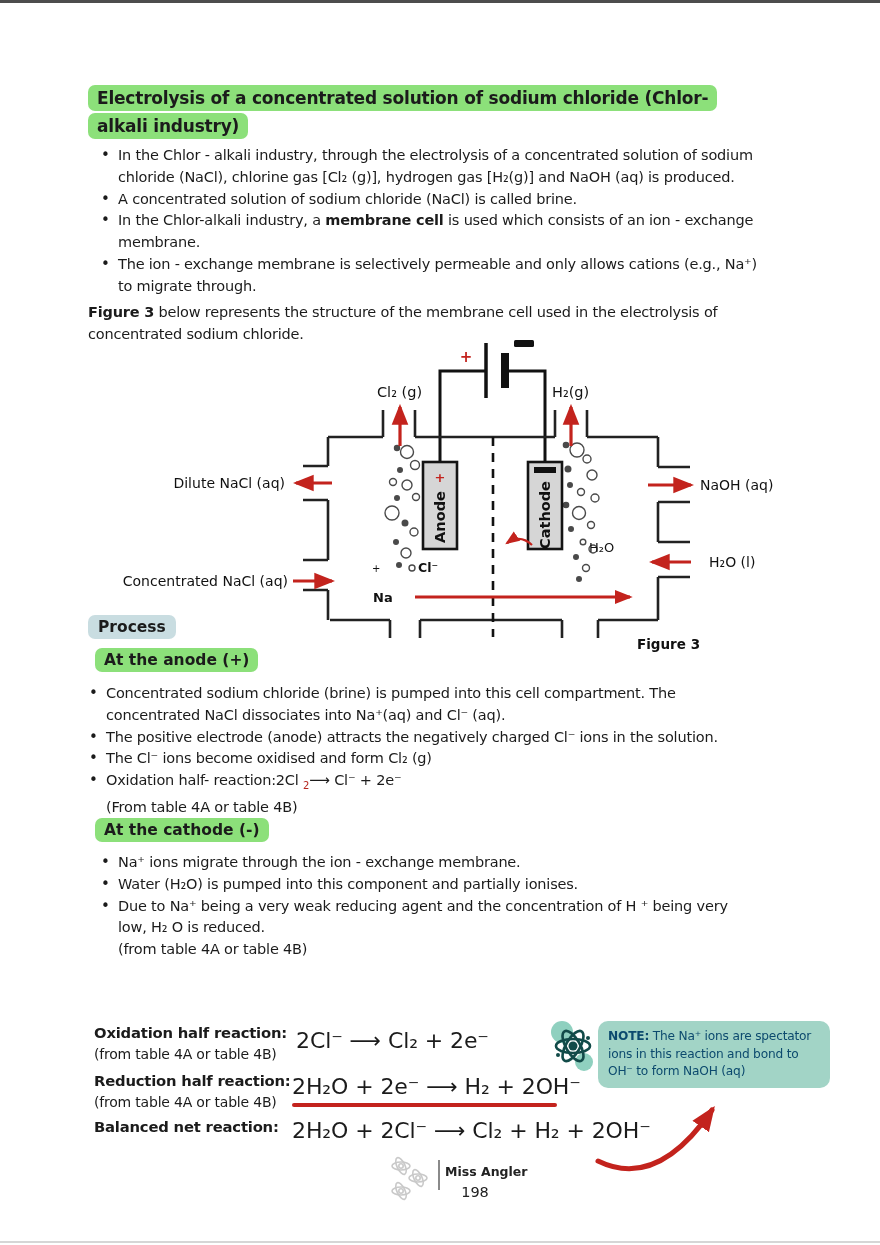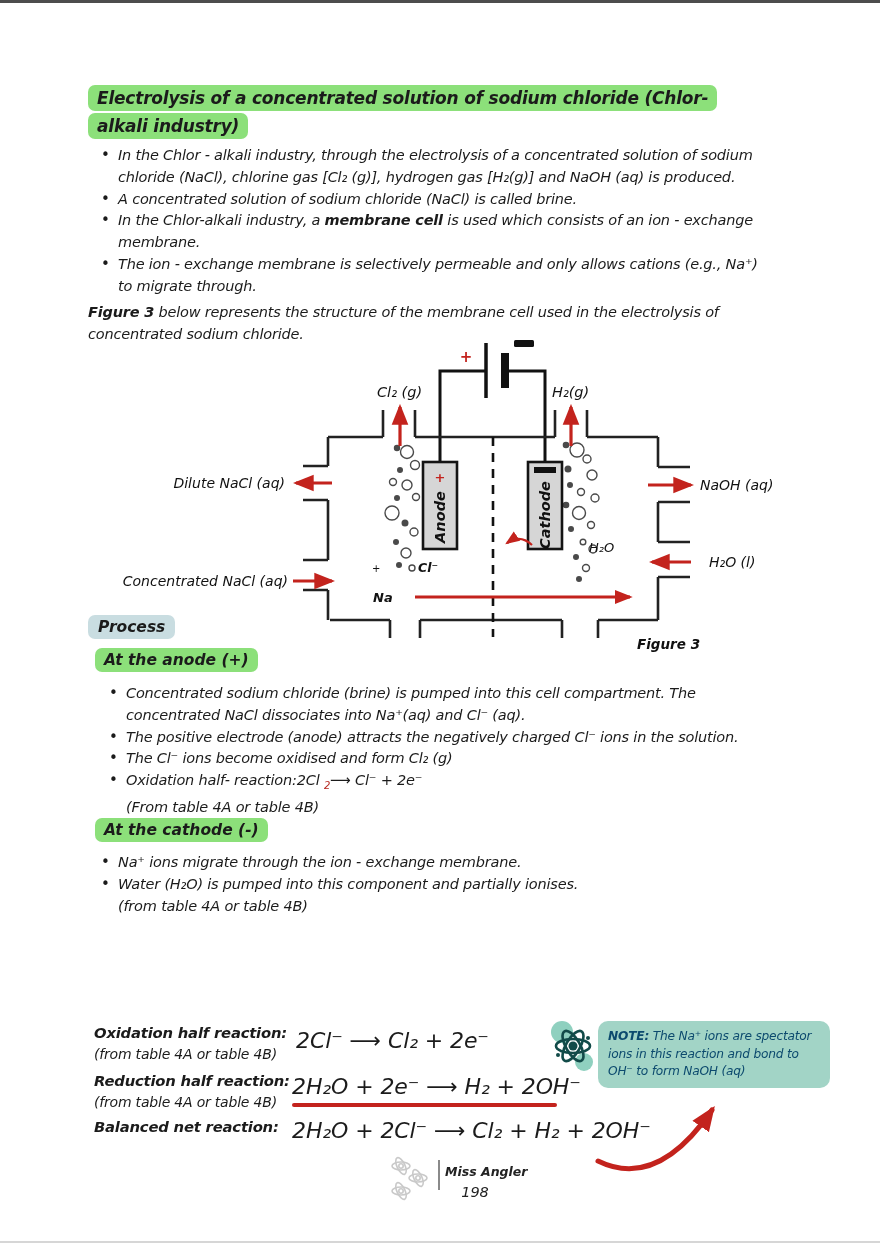--- a/index.html
+++ b/index.html
@@ -1,20 +1,19 @@
 <!DOCTYPE html>
 <html><head>
 <meta charset="utf-8">
 <style>
   html,body{margin:0;padding:0;background:#e9e9e9;}
   .page{
     position:relative; width:880px; height:1245px; background:#ffffff;
     font-family:"DejaVu Sans", sans-serif; color:#1b1b1b; overflow:hidden;
     margin:0 auto;
-    font-style:italic;
   }
   .top-edge{position:absolute;left:0;top:0;width:880px;height:3px;background:#4d4d4d;}
   .bottom-edge{position:absolute;left:0;top:1241px;width:880px;height:2px;background:#d6d6d6;}
 
   .hl-green{background:#8ce07a;border-radius:7px;padding:3px 9px;}
   .hl-teal{background:#c9dde1;border-radius:7px;padding:3px 10px;}
 
   .title{position:absolute;left:88px;top:85px;width:700px;font-weight:bold;font-size:17px;line-height:20px;letter-spacing:-0.2px;}
   .title .line{display:inline-block;margin-bottom:2px;}
 
@@ -26,21 +25,21 @@
 
   .intro{position:absolute;left:96px;top:145px;width:676px;}
   .fig-caption{position:absolute;left:88px;top:301px;width:690px;margin:0;font-size:14.5px;line-height:22px;letter-spacing:-0.2px;}
 
   .figure-svg{position:absolute;left:85px;top:335px;width:700px;height:320px;overflow:visible;}
 
   .pill-process{position:absolute;left:88px;top:618px;font-size:15.5px;font-weight:bold;}
   .pill-anode{position:absolute;left:95px;top:651px;font-size:15.5px;font-weight:bold;}
   .pill-cathode{position:absolute;left:95px;top:821px;font-size:15.5px;font-weight:bold;}
 
-  .anode-list{position:absolute;left:104px;top:683px;width:660px;}
+  .anode-list{position:absolute;left:84px;top:683px;width:660px;}
   .cathode-list{position:absolute;left:96px;top:852px;width:660px;}
   .red-sub{color:#b5261e;font-size:10px;}
   sub{font-size:10px;}
 
   .summary{position:absolute;left:94px;top:1020px;width:680px;font-size:14.8px;letter-spacing:-0.2px;}
   .sum-label{position:absolute;font-weight:bold;white-space:nowrap;}
   .sum-sub{position:absolute;font-size:14px;white-space:nowrap;}
   .sum-eq{position:absolute;font-size:22px;white-space:nowrap;letter-spacing:-0.1px;}
   .red-line{position:absolute;left:198px;top:83px;width:265px;height:4px;background:#c3231d;border-radius:2px;}
 
@@ -180,20 +179,21 @@
     <li><span>The Cl⁻ ions become oxidised and form Cl₂ (g)</span></li>
     <li><span>Oxidation half- reaction:2Cl </span><sub class="red-sub">2</sub><span>⟶ Cl⁻ + 2e⁻</span></li>
     <li class="no-dot"><span>(From table 4A or table 4B)</span></li>
   </ul>
 
   <div class="pill-cathode"><span class="hl-green">At the cathode (-)</span></div>
 
   <ul class="bullets cathode-list">
     <li><span>Na⁺ ions migrate through the ion - exchange membrane.</span></li>
     <li><span>Water (H₂O) is pumped into this component and partially ionises.</span></li>
+    <li><span>Due to Na⁺ being a very weak reducing agent and the concentration of H ⁺ being very low, H₂ O is reduced.</span></li>
     <li class="no-dot"><span>(from table 4A or table 4B)</span></li>
   </ul>
 
   <div class="summary">
     <div class="sum-label" style="left:0;top:4px">Oxidation half reaction:</div>
     <div class="sum-sub" style="left:0;top:26px">(from table 4A or table 4B)</div>
     <div class="sum-eq" style="left:202px;top:8px">2Cl⁻ ⟶ Cl₂ + 2e⁻</div>
 
     <div class="sum-label" style="left:0;top:52px">Reduction half reaction:</div>
     <div class="sum-sub" style="left:0;top:74px">(from table 4A or table 4B)</div>

